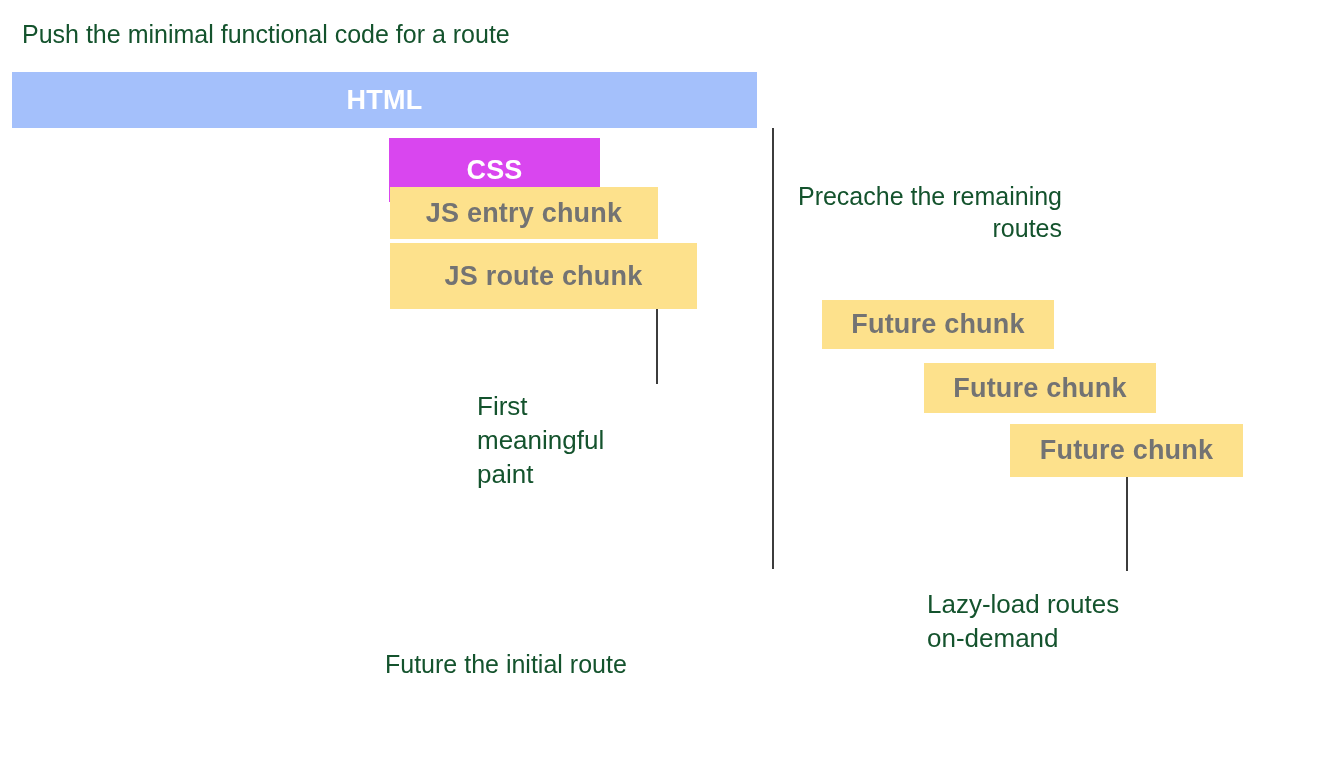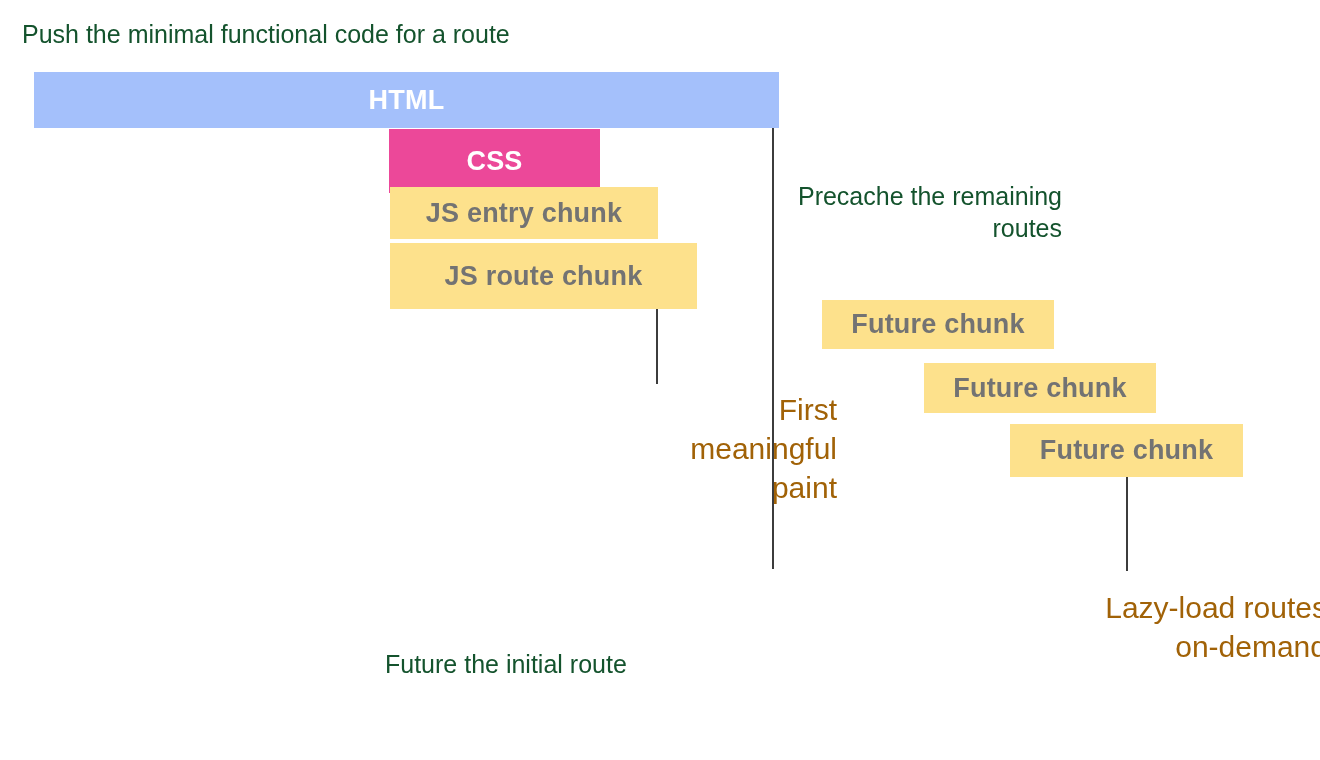--- a/index.html
+++ b/index.html
@@ -45,30 +45,30 @@
     justify-content: center;
     box-sizing: border-box;
   }
   .bar-label {
     font-size: 27px;
     font-weight: 700;
     letter-spacing: .2px;
     white-space: nowrap;
   }
   .bar.html {
-    left: 34px;  top: 72px;
+    left: 12px;  top: 72px;
     width: 745px; height: 56px;
     background: #a4c0fb;
   }
   .bar.html .bar-label { color: #ffffff; }
 
   .bar.css {
-    left: 389px; top: 129px;
+    left: 389px; top: 138px;
     width: 211px; height: 64px;
-    background: #ec4899;
+    background: #d946ef;
   }
   .bar.css .bar-label { color: #ffffff; }
 
   .bar.yellow { background: #fde18c; }
   .bar.yellow .bar-label { color: #737373; }
 
   .bar.js-entry  { left: 390px; top: 187px; width: 268px; height: 52px; }
   .bar.js-route  { left: 390px; top: 243px; width: 307px; height: 66px; }
   .bar.future-1  { left: 822px; top: 300px; width: 232px; height: 49px; }
   .bar.future-2  { left: 924px; top: 363px; width: 232px; height: 50px; }
@@ -80,25 +80,25 @@
     width: 2px;
     background: #3c3c3c;
   }
   #line-fmp         { left: 656px;  top: 303px; height: 81px; }
   #line-interactive { left: 772px;  top: 128px; height: 441px; }
   #line-lazy        { left: 1126px; top: 477px; height: 94px; }
 
   
   .milestone {
     position: absolute;
-    color: #a16207;
-    font-size: 30px;
+    color: #14532d;
+    font-size: 26px;
     font-weight: 400;
     line-height: 1.3;
-    text-align: right;
+    text-align: left;
     white-space: pre-line;
   }
   #milestone-fmp {
     left: 657px; top: 390px;
     width: 360px;
     transform: translateX(-180px);
   }
   #milestone-interactive {
     left: 773px; top: 588px;
     width: 400px;

